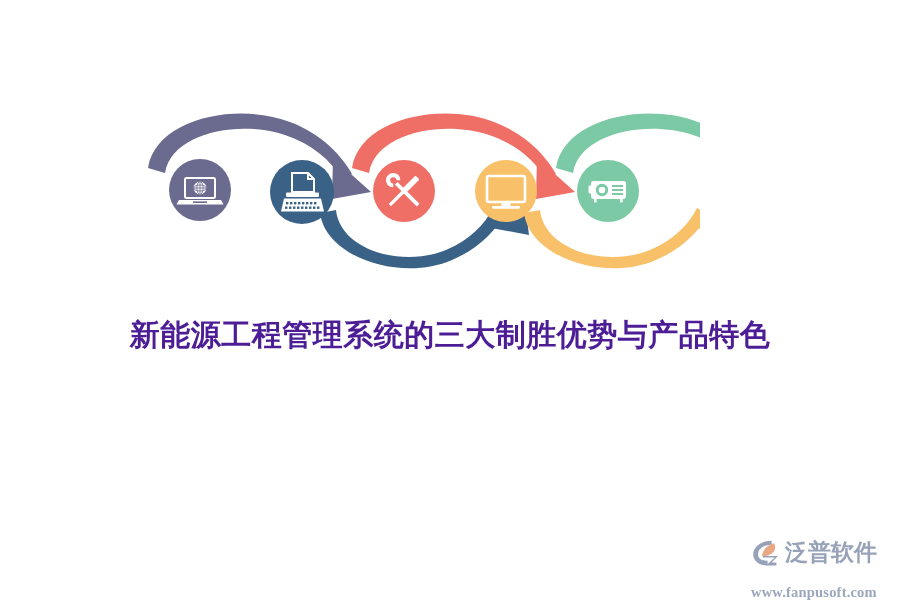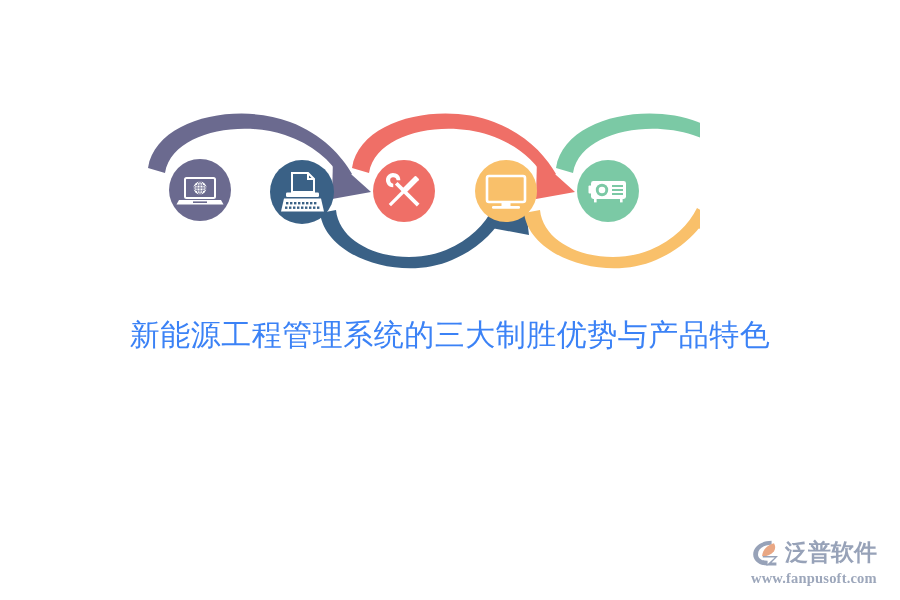--- a/index.html
+++ b/index.html
@@ -36,23 +36,23 @@
 
   
   #page-title {
     position: absolute;
     left: 0;
     top: 315px;
     width: 900px;
     text-align: center;
     font-family: "DejaVu Sans", "Liberation Sans", sans-serif;
     font-size: 30px;
-    font-weight: normal;
+    font-weight: bold;
     letter-spacing: 0.5px;
-    color: #3b82f6;
+    color: #4c1d95;
     white-space: nowrap;
   }
 
   
   #watermark {
     position: absolute;
     right: 18px;
     bottom: 8px;
     width: 132px;
     height: 58px;
@@ -77,21 +77,21 @@
     letter-spacing: 0px;
     line-height: 1;
   }
   #watermark .wm-url {
     font-family: "Liberation Serif", "DejaVu Serif", serif;
     font-size: 14.5px;
     font-weight: bold;
     color: #95a0b6;
     letter-spacing: 0.2px;
     text-align: left;
-    margin-top: 0;
+    margin-top: 14px;
     margin-left: 1px;
   }
 </style>
 </head>
 <body>
 
 <div id="page">
 
   <div id="process-graphic">
     <svg width="570" height="185" viewBox="0 0 570 185" xmlns="http://www.w3.org/2000/svg">

